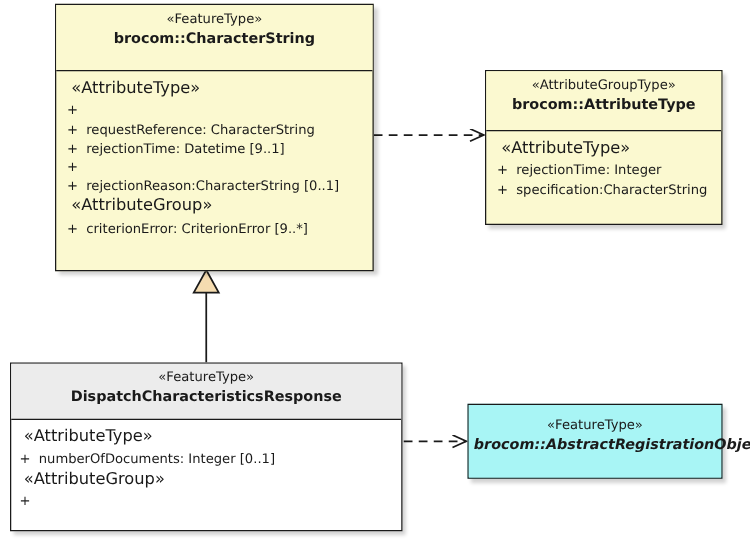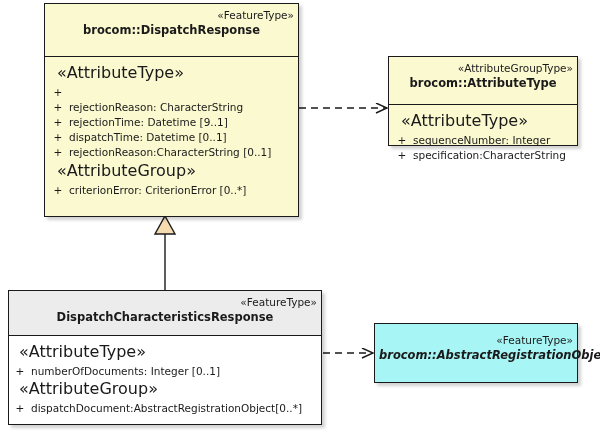--- a/index.html
+++ b/index.html
@@ -28,40 +28,39 @@
     box-sizing: border-box;
     border-bottom: 1.5px solid #1a1a1a;
     text-align: center;
     padding: 5px 4px 6px 4px;
     line-height: 1.22;
   }
   .stereo {
     font-size: 10.5px;
     color: #1a1a1a;
     white-space: nowrap;
-    text-align: right;
   }
   .cname {
     font-size: 11.5px;
     font-weight: bold;
     color: #1a1a1a;
     white-space: nowrap;
     margin-top: 1px;
   }
   .cname.abstract {
     font-style: italic;
   }
   .uml-body {
     box-sizing: border-box;
     padding: 5px 2px 5px 2px;
   }
 
   
   .grp-label {
-    font-size: 16px;
+    font-size: 13px;
     color: #1a1a1a;
     padding: 2px 0 2px 10px;
     white-space: nowrap;
     line-height: 1.15;
   }
   .attr-row {
     display: flex;
     align-items: baseline;
     font-size: 10.5px;
     color: #1a1a1a;
@@ -113,61 +112,60 @@
 
     <line x1="165" y1="290" x2="165" y2="232" stroke="#1a1a1a" stroke-width="1.4"></line>
     <polygon points="165,216 175,234 155,234" fill="#f5dcb0" stroke="#1a1a1a" stroke-width="1.4" stroke-linejoin="miter"></polygon>
 
     <line x1="323" y1="353" x2="373" y2="353" stroke="#1a1a1a" stroke-width="1.4" stroke-dasharray="7,5" marker-end="url(#openArrow)"></line>
   </svg>
 
   <div class="uml-class fill-yellow" style="left:44px; top:3px; width:255px; height:214px;">
     <div class="uml-header" style="height:53px;">
       <div class="stereo">«FeatureType»</div>
-      <div class="cname">brocom::DispatchResponse</div>
+      <div class="cname">brocom::CharacterString</div>
     </div>
     <div class="uml-body">
       <div class="grp-label">«AttributeType»</div>
       <div class="attr-row">
         <span class="attr-vis">+</span>
       </div>
       <div class="attr-row">
         <span class="attr-vis">+</span>
-        <span class="attr-text">rejectionReason: CharacterString</span>
+        <span class="attr-text">requestReference: CharacterString</span>
       </div>
       <div class="attr-row">
         <span class="attr-vis">+</span>
         <span class="attr-text">rejectionTime: Datetime [9..1]</span>
       </div>
       <div class="attr-row">
         <span class="attr-vis">+</span>
-        <span class="attr-text">dispatchTime: Datetime [0..1]</span>
       </div>
       <div class="attr-row">
         <span class="attr-vis">+</span>
         <span class="attr-text">rejectionReason:CharacterString [0..1]</span>
       </div>
       <div class="grp-label">«AttributeGroup»</div>
       <div class="attr-row">
         <span class="attr-vis">+</span>
-        <span class="attr-text">criterionError: CriterionError [0..*]</span>
+        <span class="attr-text">criterionError: CriterionError [9..*]</span>
       </div>
     </div>
   </div>
 
-  <div class="uml-class fill-yellow" style="left:388px; top:56px; width:190px; height:90px;">
+  <div class="uml-class fill-yellow" style="left:388px; top:56px; width:190px; height:124px;">
     <div class="uml-header" style="height:48px;">
       <div class="stereo">«AttributeGroupType»</div>
       <div class="cname">brocom::AttributeType</div>
     </div>
     <div class="uml-body">
       <div class="grp-label">«AttributeType»</div>
       <div class="attr-row">
         <span class="attr-vis">+</span>
-        <span class="attr-text">sequenceNumber: Integer</span>
+        <span class="attr-text">rejectionTime: Integer</span>
       </div>
       <div class="attr-row">
         <span class="attr-vis">+</span>
         <span class="attr-text">specification:CharacterString</span>
       </div>
     </div>
   </div>
 
   <div class="uml-class fill-gray" style="left:8px; top:290px; width:314px; height:135px;">
     <div class="uml-header" style="height:45px;">
@@ -176,21 +174,20 @@
     </div>
     <div class="uml-body" style="padding-left:0;">
       <div class="grp-label">«AttributeType»</div>
       <div class="attr-row">
         <span class="attr-vis">+</span>
         <span class="attr-text">numberOfDocuments: Integer [0..1]</span>
       </div>
       <div class="grp-label">«AttributeGroup»</div>
       <div class="attr-row">
         <span class="attr-vis">+</span>
-        <span class="attr-text">dispatchDocument:AbstractRegistrationObject[0..*]</span>
       </div>
     </div>
   </div>
 
   <div class="uml-class fill-cyan" style="left:374px; top:323px; width:204px; height:60px;">
     <div class="uml-header" style="height:100%; padding-top:10px;">
       <div class="stereo">«FeatureType»</div>
       <div class="cname abstract">brocom::AbstractRegistrationObject</div>
     </div>
   </div>

